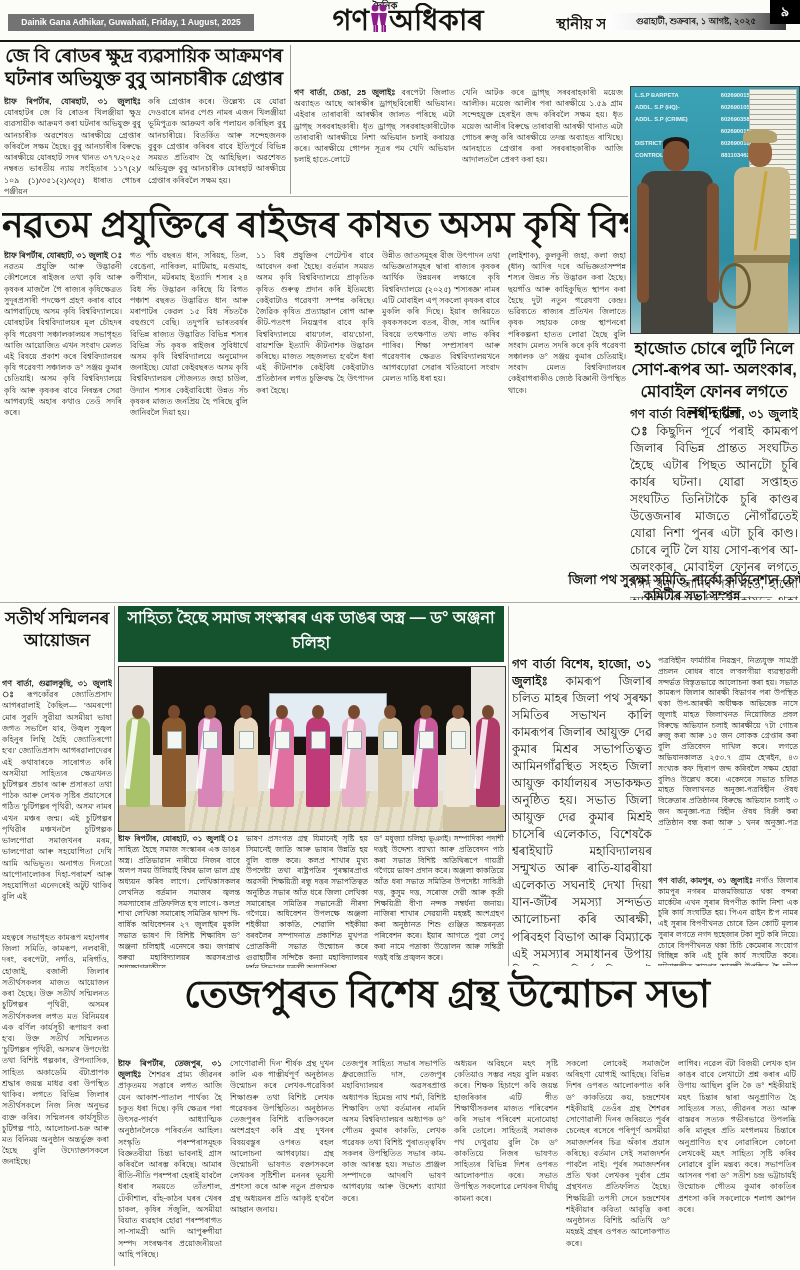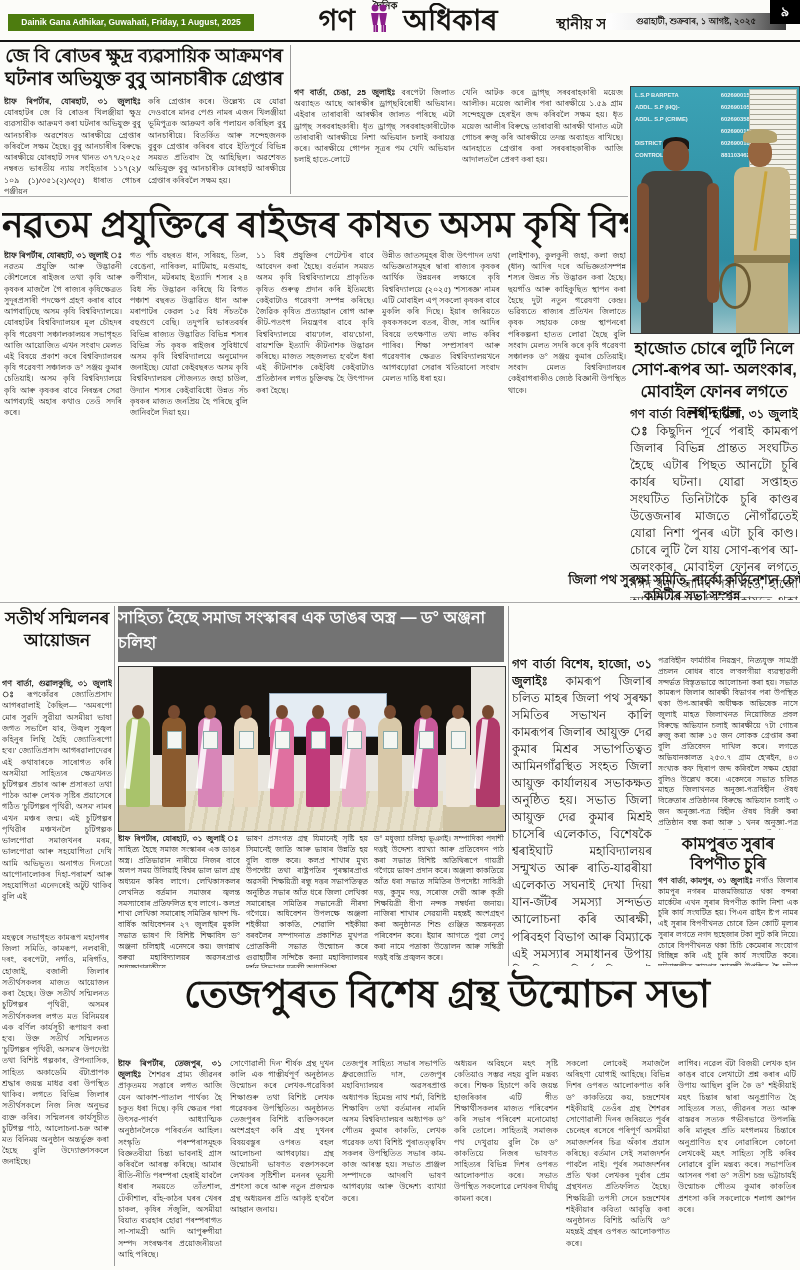--- a/index.html
+++ b/index.html
@@ -1,23 +1,23 @@
 <!DOCTYPE html>
 <html><head>
 <meta charset="utf-8">
 <style>
   html,body{margin:0;padding:0;background:#888;}
   #page{position:relative;width:800px;height:1270px;margin:0 auto;background:#fcfcf9;
         font-family:"Liberation Sans","DejaVu Sans",sans-serif;color:#171512;overflow:hidden;}
   #page .abs{position:absolute;}
   
-  .h-left{left:8px;top:14px;width:246px;height:17px;background:#4d7c0f;color:#fff;
+  .h-left{left:8px;top:14px;width:246px;height:17px;background:#737373;color:#fff;
           font-size:8.5px;font-weight:bold;line-height:17px;text-align:center;overflow:hidden;}
   .h-dainik{left:330px;top:-2px;width:110px;text-align:center;font-size:10px;font-weight:bold;}
-  .h-mast{left:258px;top:3px;width:300px;height:36px;display:flex;align-items:center;justify-content:center;gap:14px;
+  .h-mast{left:258px;top:3px;width:300px;height:36px;display:flex;align-items:center;justify-content:center;gap:0;
           font-size:29px;font-weight:900;white-space:nowrap;overflow:hidden;}
   .h-section{left:556px;top:12px;width:120px;font-size:15px;font-weight:bold;white-space:nowrap;overflow:hidden;}
   .h-date{left:606px;top:13px;width:180px;height:17px;
           background:linear-gradient(90deg,#ffffff,#d8d8d8 55%,#3c3c3c);
           font-size:8.5px;font-weight:bold;line-height:17px;text-align:center;overflow:hidden;}
   .h-pagenum{left:770px;top:0;width:30px;height:24px;background:#000;color:#fff;
              font-size:13px;font-weight:bold;line-height:24px;text-align:center;}
   .h-rule{left:0;top:40px;width:800px;height:2px;background:#151515;}
   
   .hl{font-weight:900;text-align:center;letter-spacing:-.2px;}
@@ -64,22 +64,22 @@
   
   .a4-headline{left:630px;top:338px;width:168px;font-size:16.5px;line-height:1.3;}
   .a4-body{left:630px;top:406px;width:168px;height:194px;font-size:12px;}
   .rule-mid{left:0;top:602px;width:800px;}
   
   .a5-headline{left:2px;top:608px;width:110px;font-size:17px;line-height:1.3;}
   .a5-body{left:2px;top:678px;width:110px;height:250px;}
   .a5-body2{left:2px;top:932px;width:107px;height:334px;}
   .v2{left:114px;top:606px;height:660px;}
   
-  .a6-box{left:118px;top:606px;width:386px;height:56px;background:#737373;color:#fff;
-          font-size:16px;line-height:1.55;font-weight:700;overflow:hidden;}
+  .a6-box{left:118px;top:606px;width:386px;height:56px;background:#14532d;color:#fff;
+          font-size:16px;line-height:1.55;font-weight:700;text-align:center;overflow:hidden;}
   .photo2{left:118px;top:666px;width:386px;height:164px;border:1px solid #3a3a3a;overflow:hidden;background:#e9e6df;}
   .p2-curtain{position:absolute;left:34px;top:0;width:318px;height:88px;background:#17130f;}
   .p2-banner{position:absolute;left:150px;top:26px;width:116px;height:42px;background:#e4ecf3;border:1px solid #93a8bb;}
   .p2-floor{position:absolute;left:0;bottom:0;width:386px;height:26px;background:#cfc3a4;}
   .p2-table{position:absolute;left:66px;bottom:0;width:258px;height:40px;background:#e6dfc9;
             background-image:repeating-linear-gradient(100deg,#e6dfc9 0 10px,#d9d0b4 10px 13px);}
   .pp{position:absolute;bottom:24px;width:26px;height:102px;}
   .pp .hd{position:absolute;left:7px;top:0;width:12px;height:14px;border-radius:50%;background:#774a30;}
   .pp .bd{position:absolute;left:1px;top:12px;width:24px;height:90px;border-radius:10px 10px 2px 2px;}
   .pp .bk{position:absolute;left:6px;top:26px;width:13px;height:16px;background:#f4f6f2;border:1px solid #8aa;}
@@ -298,21 +298,20 @@
   <div class="abs vrule v3"></div>
 
   <div class="abs hl a7-headline">জিলা পথ সুৰক্ষা সমিতি, নাৰ্কো কৰ্ডিনেশ্যন চেণ্টাৰ কমিটীৰ সভা সম্পন্ন</div>
   <div class="abs bt a7-col1">
     <p><b class="dl">গণ বাৰ্তা বিশেষ, হাজো, ৩১ জুলাইঃ</b><span>কামৰূপ জিলাৰ চলিত মাহৰ জিলা পথ সুৰক্ষা সমিতিৰ সভাখন কালি কামৰূপৰ জিলাৰ আয়ুক্ত দেৱ কুমাৰ মিশ্ৰৰ সভাপতিত্বত আমিনগাঁৱস্থিত সংহত জিলা আয়ুক্ত কাৰ্যালয়ৰ সভাকক্ষত অনুষ্ঠিত হয়। সভাত জিলা আয়ুক্ত দেৱ কুমাৰ মিশ্ৰই চাসেৰি এলেকাত, বিশেষকৈ শ্বৰাইঘাট মহাবিদ্যালয়ৰ সন্মুখত আৰু ৰাতি-যাৱৰীয়া এলেকাত সঘনাই দেখা দিয়া যান-জঁটৰ সমস্যা সন্দৰ্ভত আলোচনা কৰি আৰক্ষী, পৰিবহণ বিভাগ আৰু বিম্যাকে এই সমস্যাৰ সমাধানৰ উপায় বিচাৰি এক নিৰ্দেশ দিয়ে। এই সভাত স্বয়ংক্ৰিয় যান-জঁটৰ সমস্যা দূৰ কৰাৰ বাবে বজাৰৰ স্থানান্তৰকৰণ, চাৰিআলিত যান-জঁটৰ সমস্যা আদি সন্দৰ্ভতো আলোচনা কৰা হয়। কামৰূপৰ অতিৰিক্ত জিলা আয়ুক্ত কলিতা, ৰঙিয়াৰ সম-জিলা আয়ুক্ত দেৱাশিস শৰ্মা, কামৰূপ ৰোড চাৰ্জোলৰ অধীক্ষক অভিযন্তা তথা জিলা পথ সুৰক্ষা সমিতিৰ সদস্য সচিব মৃনুল দাস সমেত কেইবাগৰাকীও বিষয়া উপস্থিত থাকে। ইয়াৰ পিছতে জিলা পৰ্যায়ৰ নাৰ্কো কৰ্ডিনেশ্যন চেণ্টাৰ কমিটীৰ সভাখনো অনুষ্ঠিত হয়। সভাত জিলাখনত অনুজ্ঞা-</span></p>
   </div>
   <div class="abs bt a7-col2">
       <p><span>পত্ৰবিহীন ফাৰ্মাচীৰ নিয়ন্ত্ৰণ, নিত্যযুক্ত সামগ্ৰী প্ৰচলন ৰোধৰ বাবে ল'বলগীয়া ব্যৱস্থাৱলী সন্দৰ্ভত বিস্তৃতভাৱে আলোচনা কৰা হয়। সভাত কামৰূপ জিলাৰ আৰক্ষী বিভাগৰ পৰা উপস্থিত থকা উপ-আৰক্ষী অধীক্ষক অভিষেক নাসে জুলাই মাহত জিলাখনত নিয়োজিত প্ৰবল বিৰুদ্ধে অভিযান চলাই আৰক্ষীয়ে ৭টা গোচৰ ৰুজু কৰা আৰু ১৫ জন লোকক গ্ৰেপ্তাৰ কৰা বুলি প্ৰতিবেদন দাখিল কৰে। লগতে অভিযানকালত ২৫৩.৭ গ্ৰাম হে'ৰইন, ৪৩ সংখ্যক কফ ছিৰাপ জব্দ কৰিবলৈ সক্ষম হোৱা বুলিও উল্লেখ কৰে। একেদৰে সভাত চলিত মাহত জিলাখনত অনুজ্ঞা-পত্ৰবিহীন ঔষধ বিক্ৰেতাৰ প্ৰতিষ্ঠানৰ বিৰুদ্ধে অভিযান চলাই ৩ জন অনুজ্ঞা-পত্ৰ বিহীন ঔষধ বিক্ৰী কৰা প্ৰতিষ্ঠান বন্ধ কৰা আৰু ১ খনৰ অনুজ্ঞা-পত্ৰ বাতিলৰ বাবে পৰামৰ্শ দিয়া হৈছে বুলি উল্লেখ কৰা হয়।</span></p>
     </div>
 
-  <div class="abs hl a8-headline">কামপুৰত সুৰাৰ বিপণীত চুৰি</div>
   <div class="abs bt a8-body">
     <p><b class="dl">গণ বাৰ্তা, কামপুৰ, ৩১ জুলাইঃ</b><span>নগাঁও জিলাৰ কামপুৰ নগৰৰ মাজমজিয়াত থকা বন্দৰা মাৰ্কেটৰ এখন সুৰাৰ বিপণীত কালি নিশা এক চুৰি কাৰ্য সংঘটিত হয়। পিএন ৱাইন ষ্ট'প নামৰ এই সুৰাৰ বিপণীখনত চোৰে তিন কোটি মূল্যৰ সুৰাৰ লগতে নগদ ছহেজাৰ টকা লুট কৰি নিয়ে। চোৰে বিপণীখনত থকা চিচি কেমেৰাৰ সংযোগ বিচ্ছিন্ন কৰি এই চুৰি কাৰ্য সংঘটিত কৰে। ঘটনাস্থলীত কামপুৰ আৰক্ষী উপস্থিত হৈ ঘটনা সন্দৰ্ভত তদন্ত আৰম্ভ কৰিছে।</span></p>
   </div>
 
   <div class="abs hl a9-headline">তেজপুৰত বিশেষ গ্ৰন্থ উন্মোচন সভা</div>
   <div class="abs bt a9-col a9-c1">
     <p><b class="dl">ষ্টাফ ৰিপৰ্টাৰ, তেজপুৰ, ৩১ জুলাইঃ</b><span>শৈশৱৰ গ্ৰাম্য জীৱনৰ প্ৰাকৃতময় সত্তাৰে লগত আজি যেন আকাশ-পাতাল পাৰ্থক্য হৈ চকুত ধৰা দিছে। কৃষি ক্ষেত্ৰৰ পৰা উৎসৱ-পাৰ্বণ আধ্যাত্মিক অনুষ্ঠানলৈকে পৰিবৰ্তন আহিল। সংস্কৃতি পৰম্পৰাসমূহক বিজ্ঞতবীয়া চিন্তা ভাবনাই গ্ৰাস কৰিবলৈ আৰম্ভ কৰিছে। আমাৰ ৰীতি-নীতি পৰম্পৰা হেৰাই যাবলৈ ধৰাৰ সময়তে তাঁতশাল, ঢেঁকীশাল, বাঁহ-কাঠৰ ঘৰৰ খেৰৰ চাকল, কৃষিৰ সঁজুলি, অসমীয়া বিয়াত ব্যৱহাৰ হোৱা পৰম্পৰাগত সা-সামগ্ৰী আদি আপুৰুগীয়া সম্পদ সংৰক্ষণৰ প্ৰয়োজনীয়তা আহি পৰিছে।</span></p>
   </div>
   <div class="abs bt a9-col a9-c2">
       <p><span>সোণোৱালী দিন' শীৰ্ষক গ্ৰন্থ দুখন কালি এক গাম্ভীৰ্যপূৰ্ণ অনুষ্ঠানত উন্মোচন কৰে লেখক-গৱেষিকা শিক্ষাগুৰু তথা বিশিষ্ট লেখক গৱেষকৰ উপস্থিতিত। অনুষ্ঠানত তেজপুৰৰ বিশিষ্ট ব্যক্তিসকলে অংশগ্ৰহণ কৰি গ্ৰন্থ দুখনৰ বিষয়বস্তুৰ ওপৰত বহল আলোচনা আগবঢ়ায়। গ্ৰন্থ উন্মোচনী ভাষণত বক্তাসকলে লেখকৰ সৃষ্টিশীল মননৰ ভূয়সী প্ৰশংসা কৰে আৰু নতুন প্ৰজন্মক গ্ৰন্থ অধ্যয়নৰ প্ৰতি আকৃষ্ট হ'বলৈ আহ্বান জনায়।</span></p>

